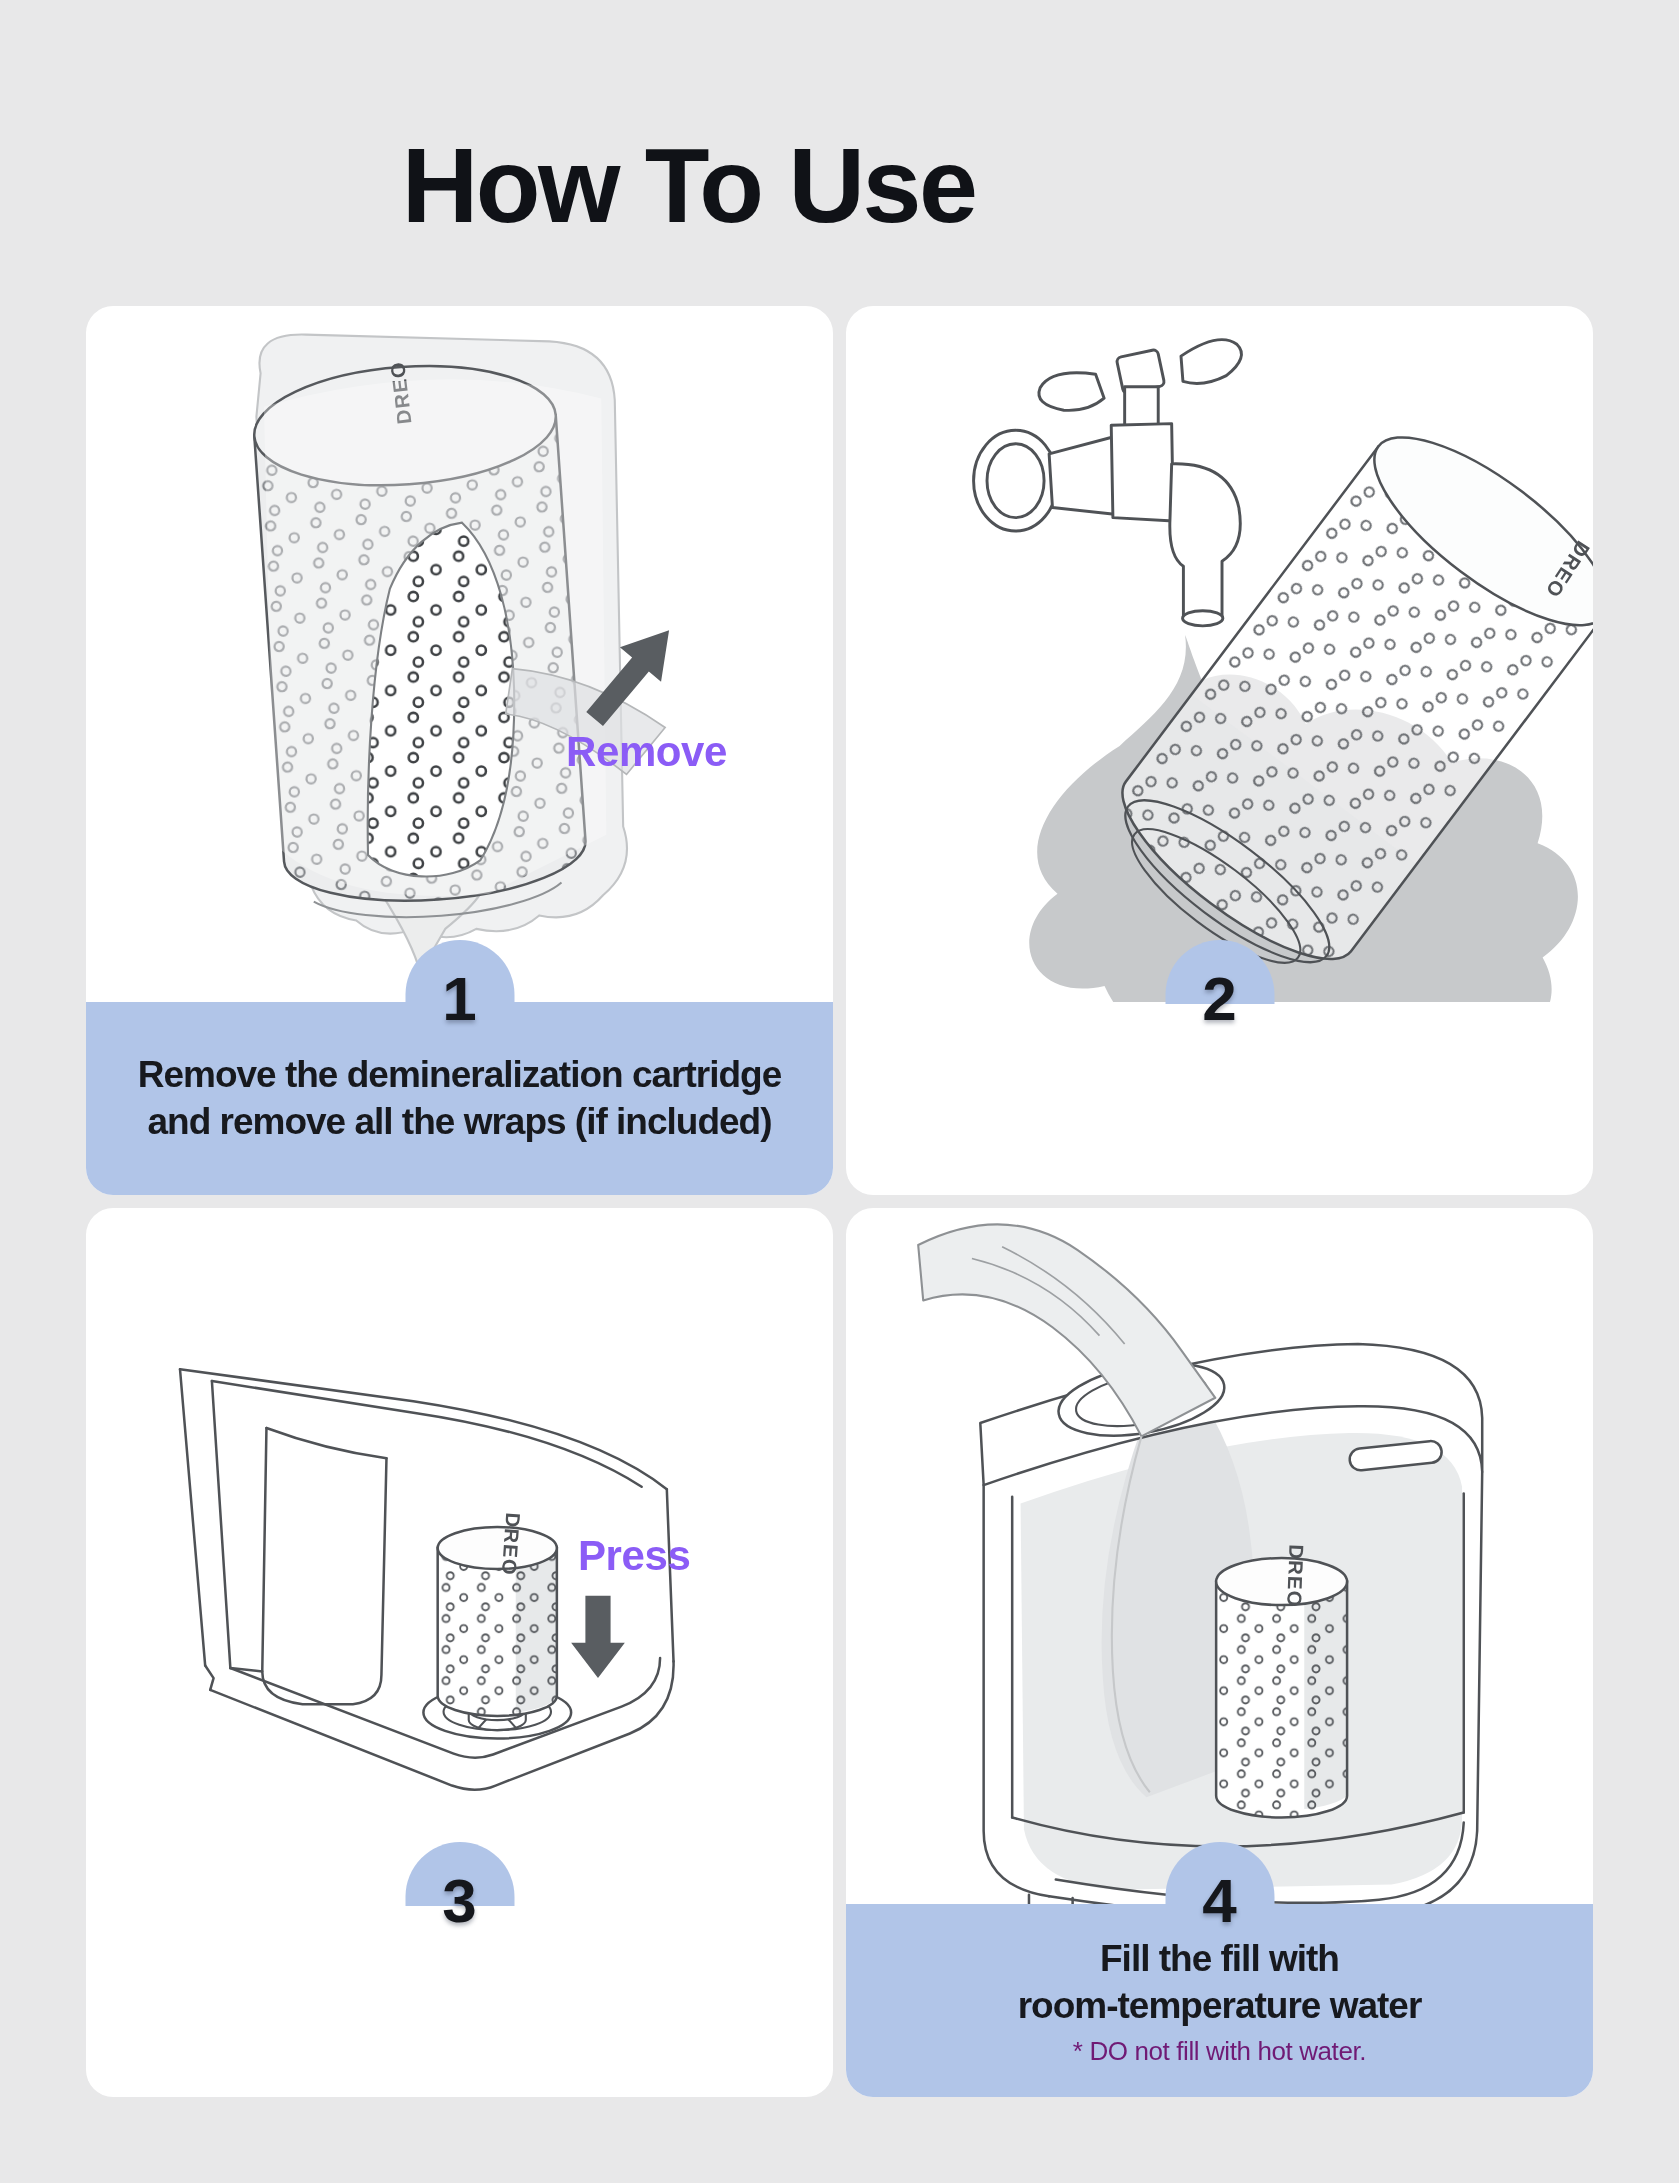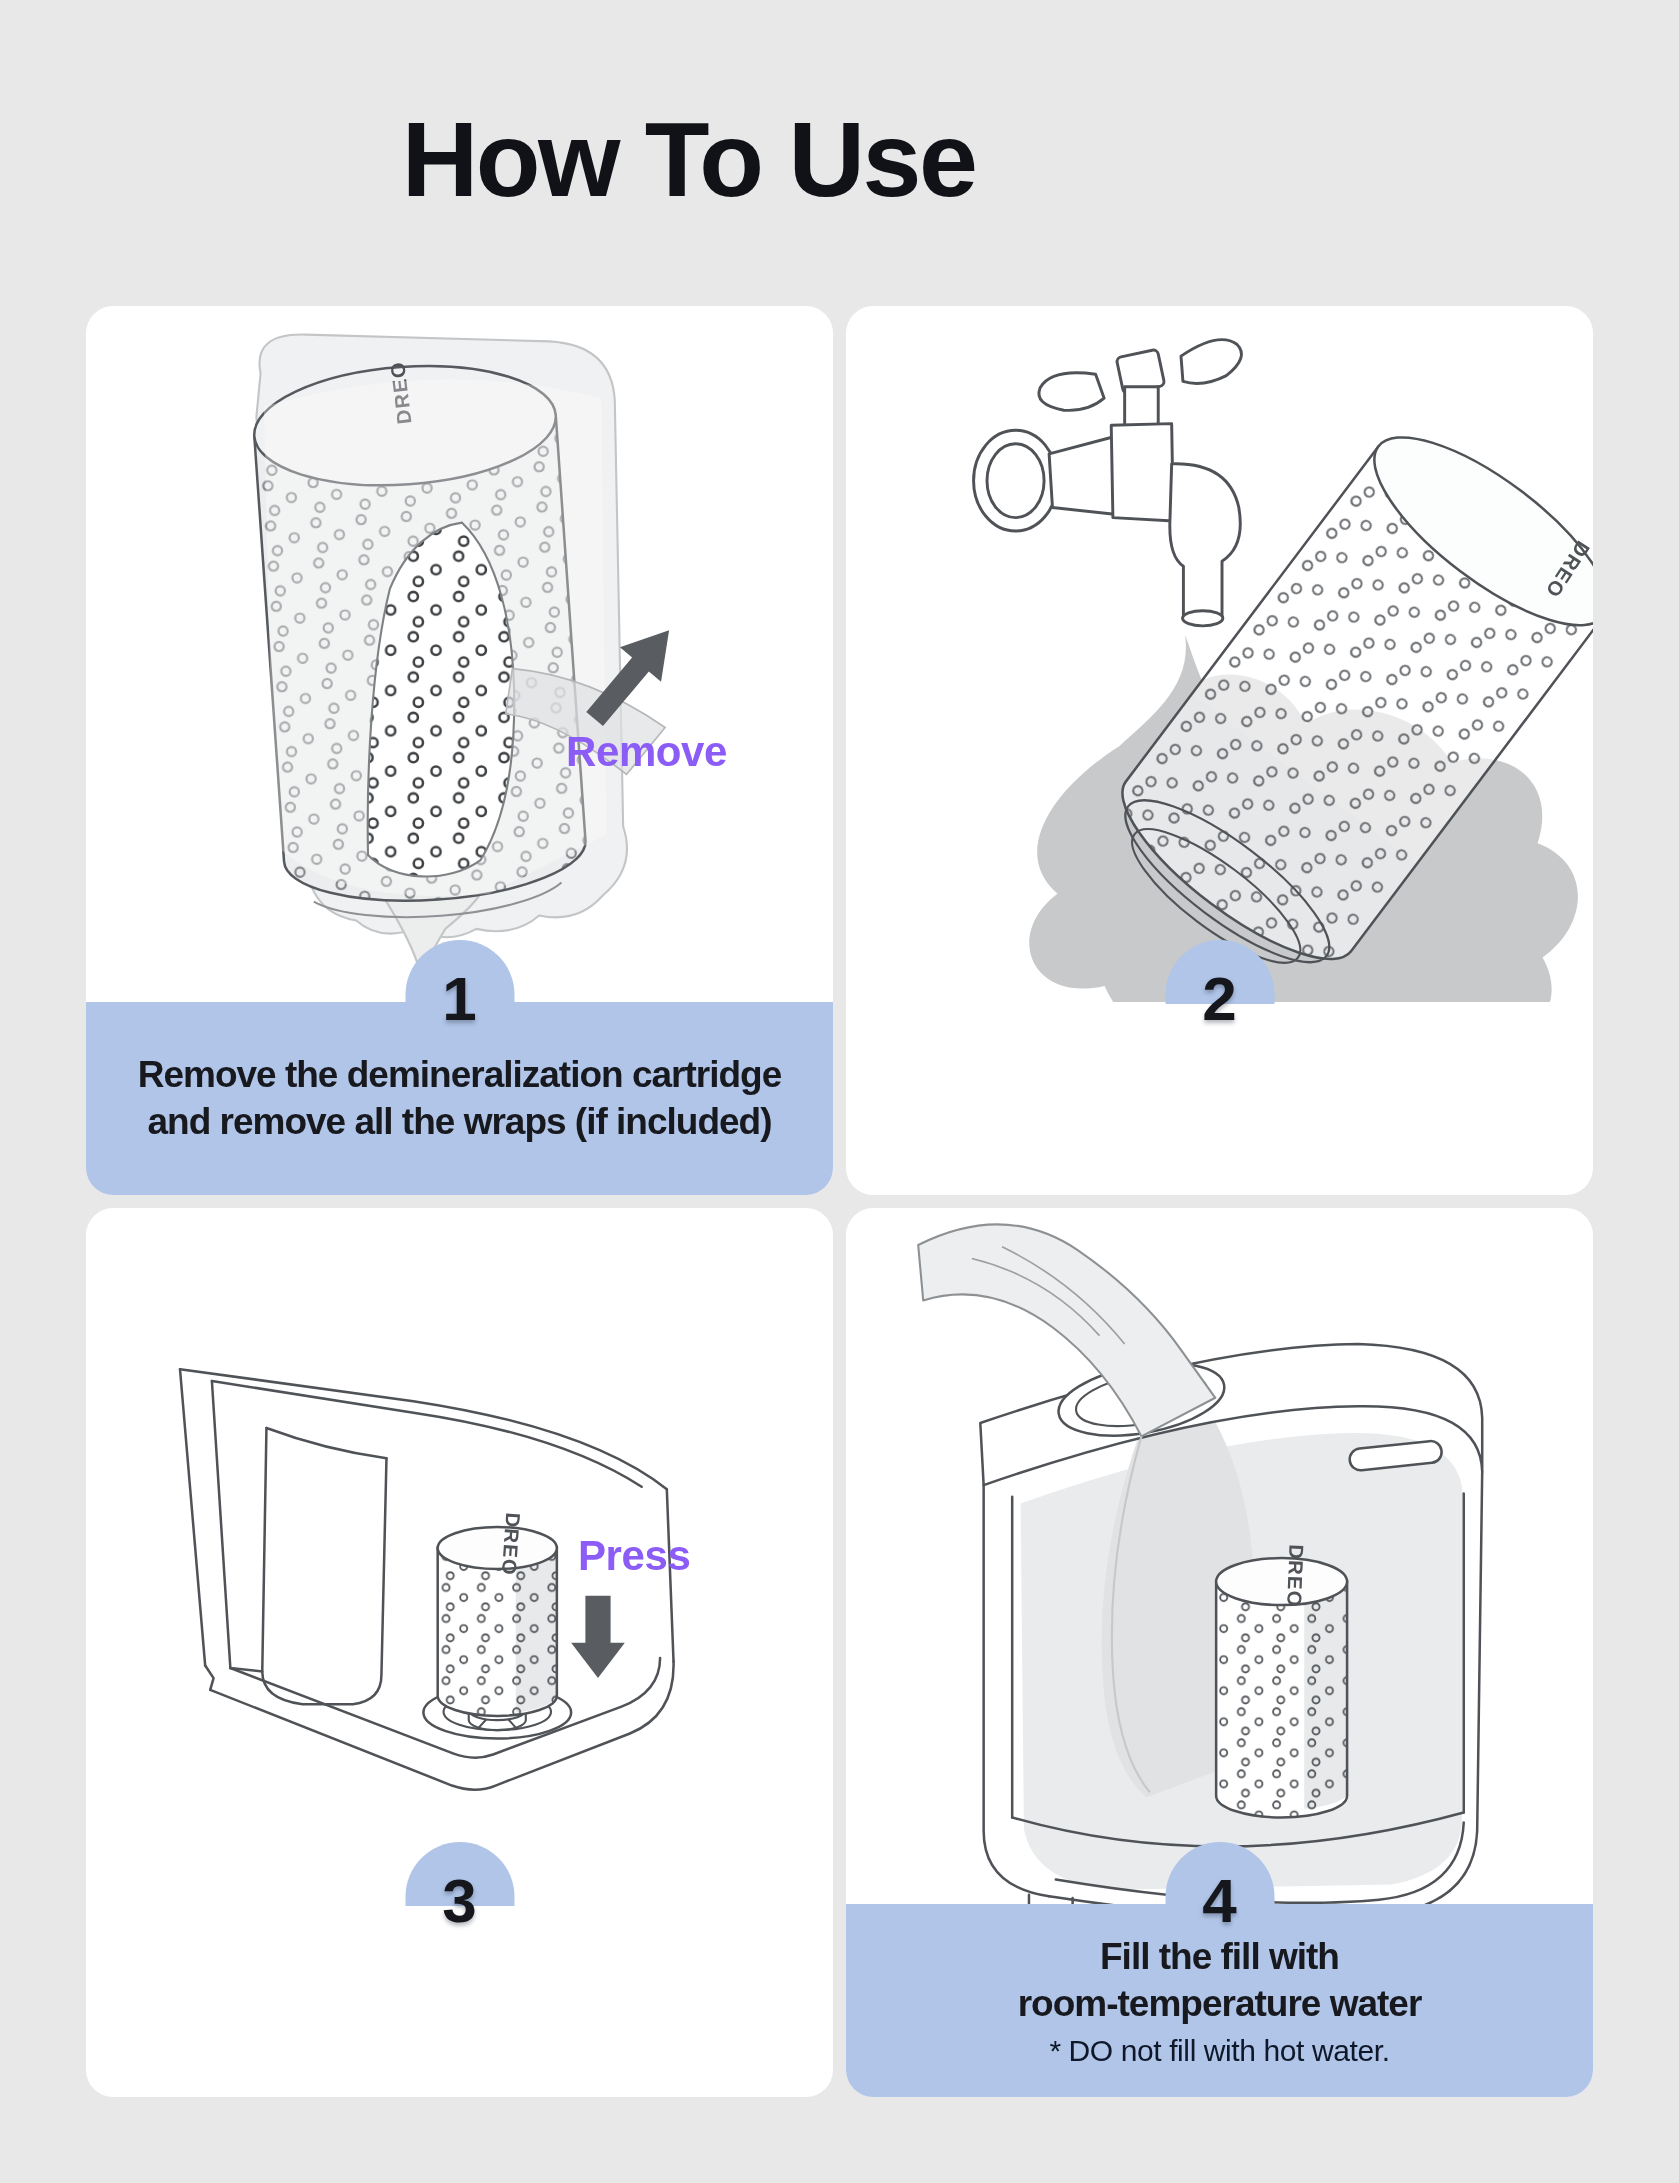--- a/index.html
+++ b/index.html
@@ -3,21 +3,21 @@
 <meta charset="utf-8">
 <style>
   html,body{margin:0;padding:0;}
   body{
     width:1679px;height:2183px;position:relative;
     background:#e8e8e9;
     font-family:"Liberation Sans", sans-serif;
     overflow:hidden;
   }
   .page-title{
-    position:absolute;top:106px;left:0;width:1377px;
+    position:absolute;top:132px;left:0;width:1377px;
     margin:0;text-align:center;
     font-size:106px;line-height:1;font-weight:bold;letter-spacing:-2.5px;
     color:#101217;
   }
   .panel{
     position:absolute;width:747px;height:889px;
     background:#ffffff;border-radius:27px;
   }
   .art{position:absolute;left:0;top:0;width:747px;height:696px;}
   .art svg{display:block;}
@@ -35,22 +35,22 @@
     position:absolute;left:0;bottom:0;width:747px;height:193px;
     background:#b1c5e8;border-radius:0 0 27px 27px;
     display:flex;flex-direction:column;align-items:center;justify-content:center;
     text-align:center;z-index:2;
   }
   .caption .main{
     font-size:37px;line-height:1.27;font-weight:bold;letter-spacing:-1px;
     color:#17191e;white-space:pre-line;
   }
   .caption .note{
-    margin-top:6.7px;font-size:30px;line-height:1.1;font-weight:normal;
-    color:#0f172a;letter-spacing:-0.4px;
+    margin-top:6.7px;font-size:26px;line-height:1.1;font-weight:normal;
+    color:#701a75;letter-spacing:-0.4px;
   }
   .art-label{
     position:absolute;font-size:42px;font-weight:bold;color:#8b5cf6;
     letter-spacing:-0.4px;z-index:2;
   }
   #remove-label{left:480px;top:422px;}
   #press-label{left:492px;top:324px;}
   .dreo{font-size:24px;font-weight:bold;letter-spacing:1.5px;fill:#4f5256;}
 </style>
 </head>

